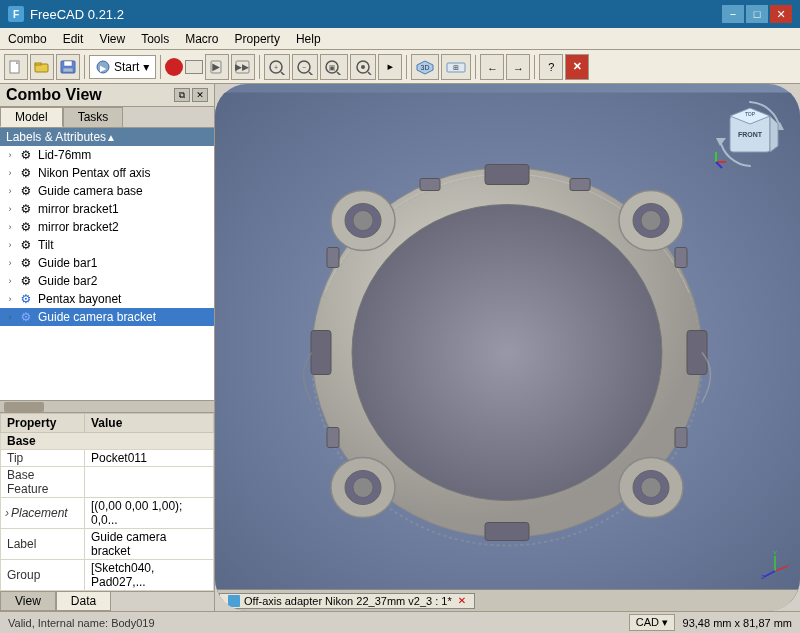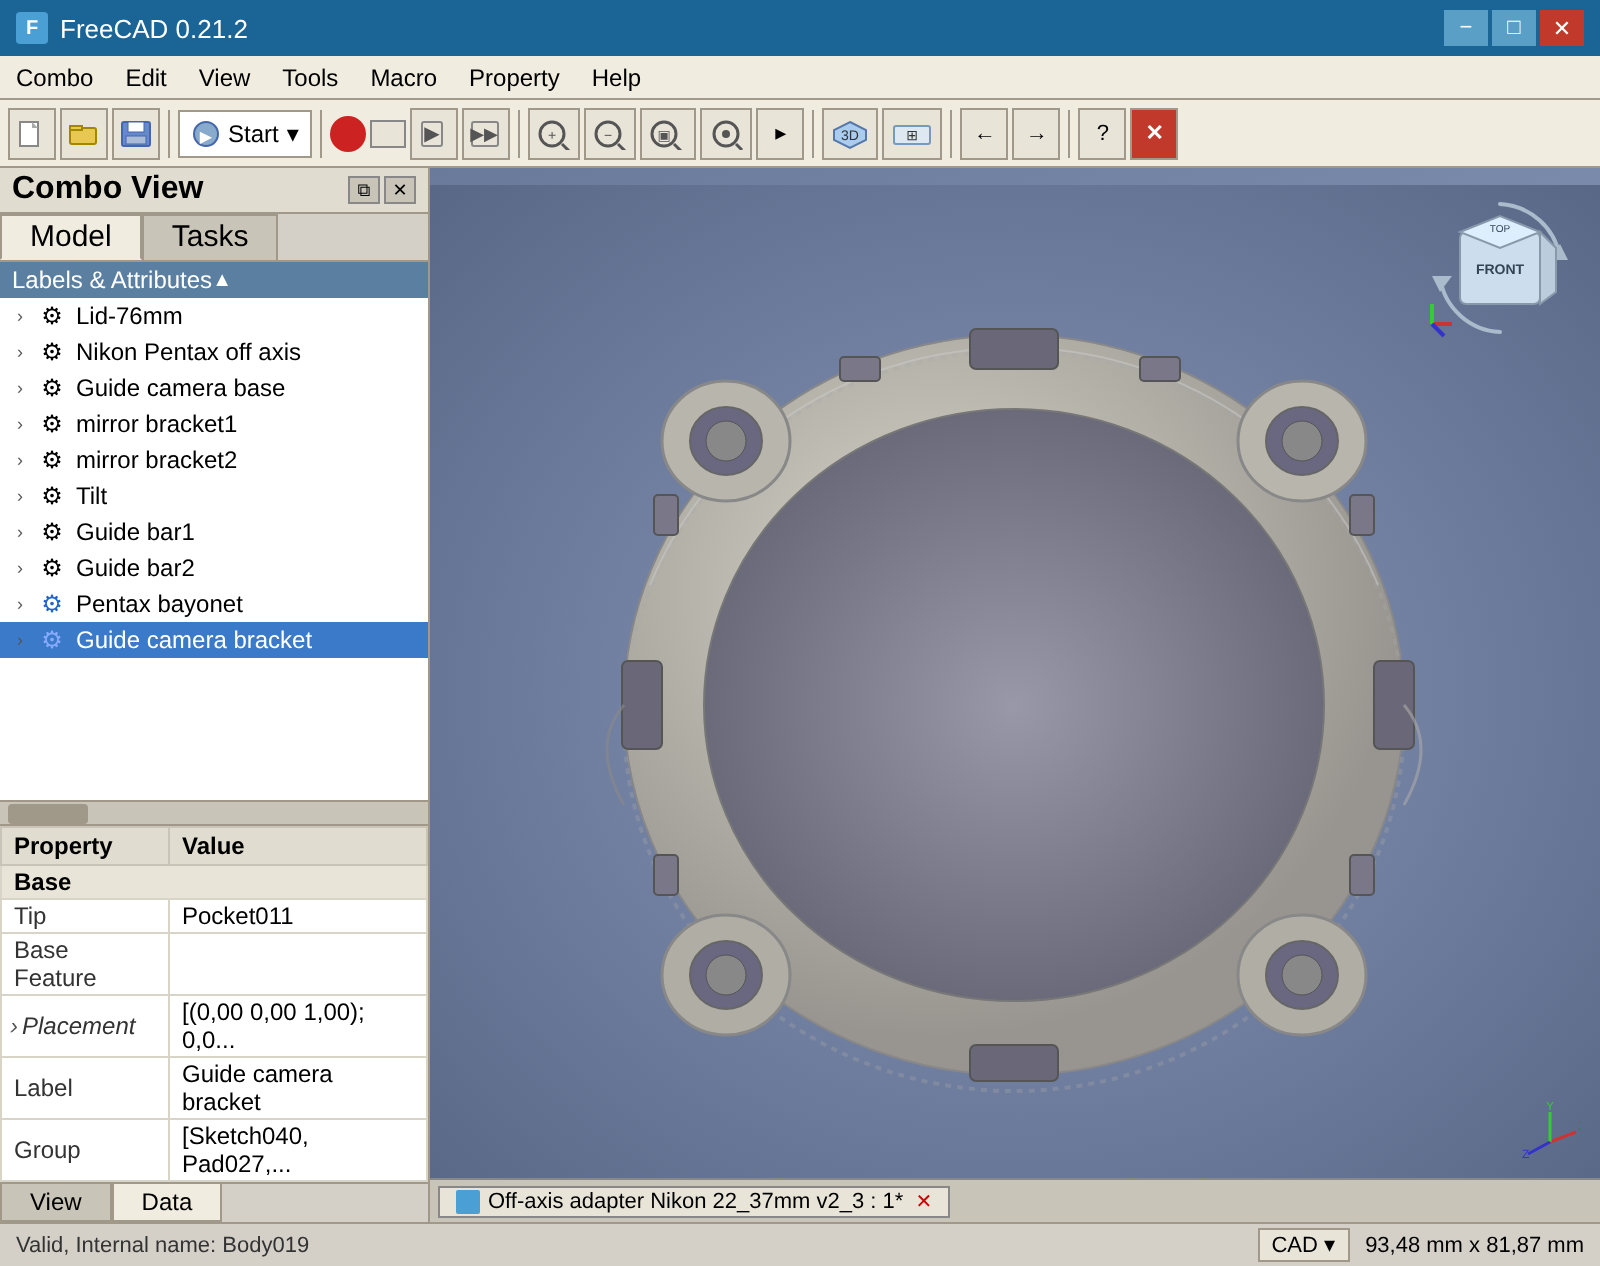--- a/index.html
+++ b/index.html
@@ -30,21 +30,21 @@
     #main { display: flex; height: calc(633px - 28px - 22px - 34px - 22px); }
 
     
     #left-panel { width: 215px; background: #d4d0c8; border-right: 1px solid #a0998a; display: flex; flex-direction: column; }
     #combo-view-header { background: #e0dcd0; border-bottom: 1px solid #a0998a; padding: 2px 6px; display: flex; align-items: center; justify-content: space-between; }
     #combo-view-header .cv-title { font-weight: bold; font-size: 16px; }
     #combo-view-header .cv-btns { display: flex; gap: 2px; }
     #combo-view-header .cv-btn { width: 16px; height: 14px; background: #c8c4b8; border: 1px solid #888; cursor: pointer; font-size: 9px; display: flex; align-items: center; justify-content: center; }
 
     #combo-tabs { display: flex; background: #d4d0c8; border-bottom: 1px solid #a0998a; }
-    .combo-tab { padding: 2px 14px; border: 1px solid #a0998a; border-bottom: none; cursor: pointer; font-size: 15px; background: #c8c4b8; }
+    .combo-tab { padding: 2px 14px; border: 1px solid #a0998a; border-bottom: none; cursor: pointer; font-size: 12px; background: #c8c4b8; }
     .combo-tab.active { background: #f0ece0; border-bottom: 1px solid #f0ece0; }
 
     #labels-attrs-header { background: #5a7fa0; color: white; padding: 2px 6px; font-size: 12px; display: flex; align-items: center; }
     #labels-attrs-header .la-arrow { color: white; font-size: 10px; }
 
     #tree-view { flex: 1; overflow-y: auto; background: white; }
     .tree-item { display: flex; align-items: center; padding: 1px 4px; cursor: pointer; font-size: 12px; white-space: nowrap; }
     .tree-item.selected { background: #3a7ac8; color: white; }
     .tree-arrow { width: 12px; height: 12px; display: inline-flex; align-items: center; justify-content: center; font-size: 9px; color: #555; margin-right: 2px; }
     .tree-icon { width: 16px; height: 16px; margin-right: 4px; display: inline-flex; align-items: center; justify-content: center; flex-shrink: 0; }
@@ -63,21 +63,21 @@
     .prop-section td { padding: 2px 6px; }
     .prop-row td:first-child { color: #333; padding-left: 18px; }
     .prop-has-arrow td:first-child { padding-left: 4px; font-style: italic; }
 
     
     #bottom-panel { display: flex; border-top: 1px solid #a0998a; background: #d4d0c8; }
     .bottom-tab { padding: 2px 14px; border: 1px solid #a0998a; border-top: none; cursor: pointer; font-size: 12px; background: #c8c4b8; }
     .bottom-tab.active { background: #f0ece0; }
 
     
-    #viewport { flex: 1; position: relative; background: linear-gradient(160deg, #6a7a9a 0%, #8090b0 40%, #9aa0b8 100%); overflow: hidden; }
+    #viewport { flex: 1; position: relative; background: linear-gradient(160deg, #6a7a9a 0%, #8090b0 40%, #9aa0b8 100%); overflow: hidden; border-radius: 32px; }
 
     
     #model-svg { width: 100%; height: 100%; }
 
     
     #nav-cube { position: absolute; top: 10px; right: 10px; width: 80px; height: 80px; }
 
     
     #status-bar { height: 22px; background: #d4d0c8; border-top: 1px solid #a0998a; display: flex; align-items: center; padding: 0 8px; font-size: 11px; justify-content: space-between; }
     #status-bar .status-left { color: #333; }

